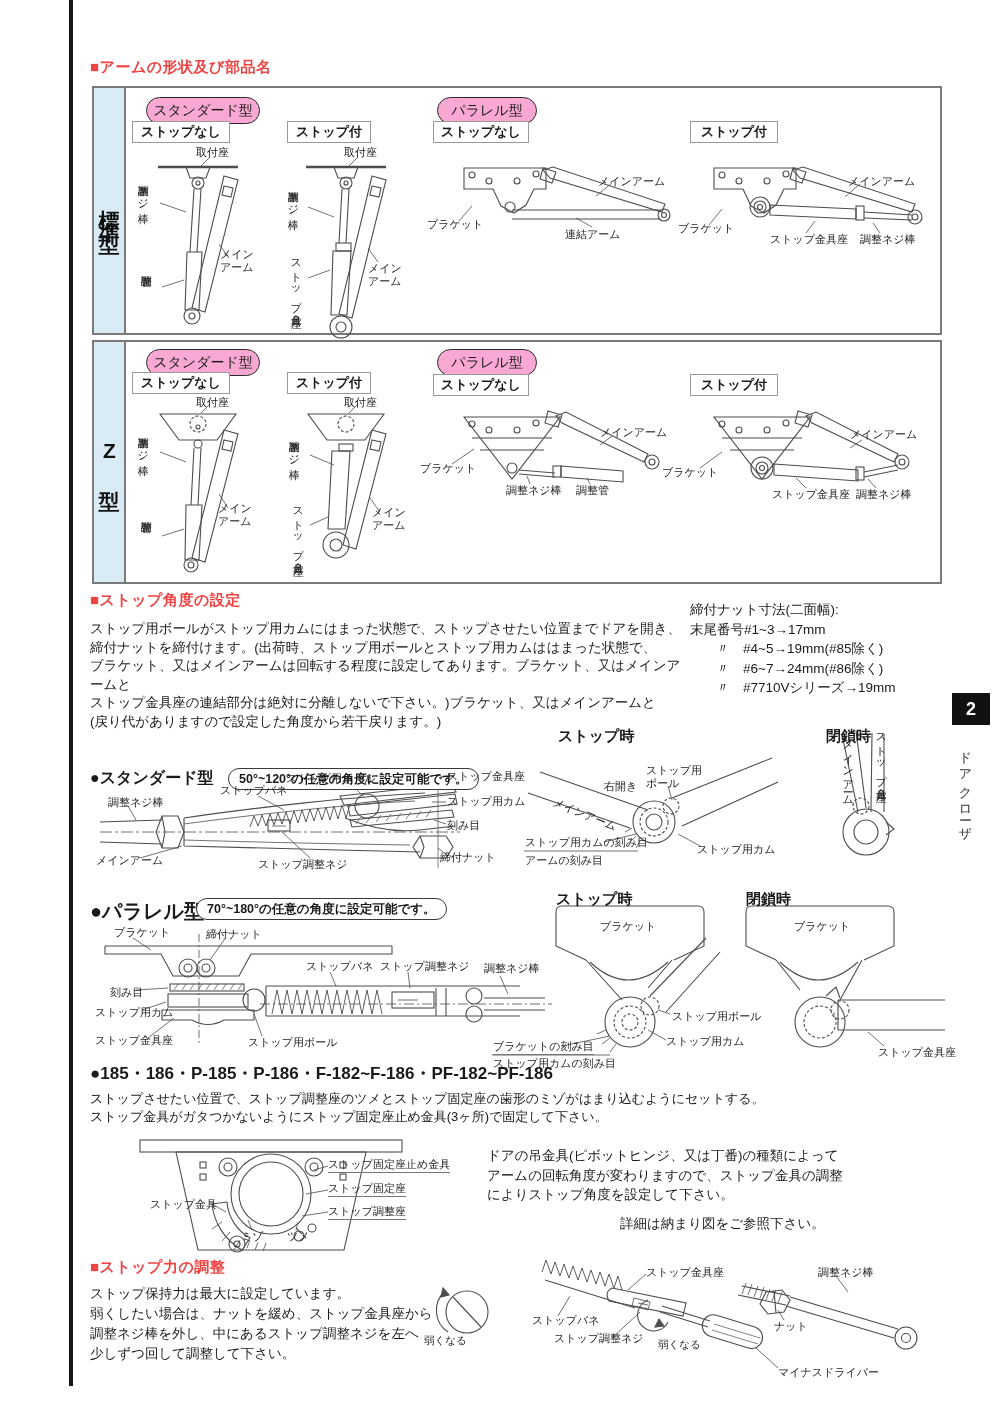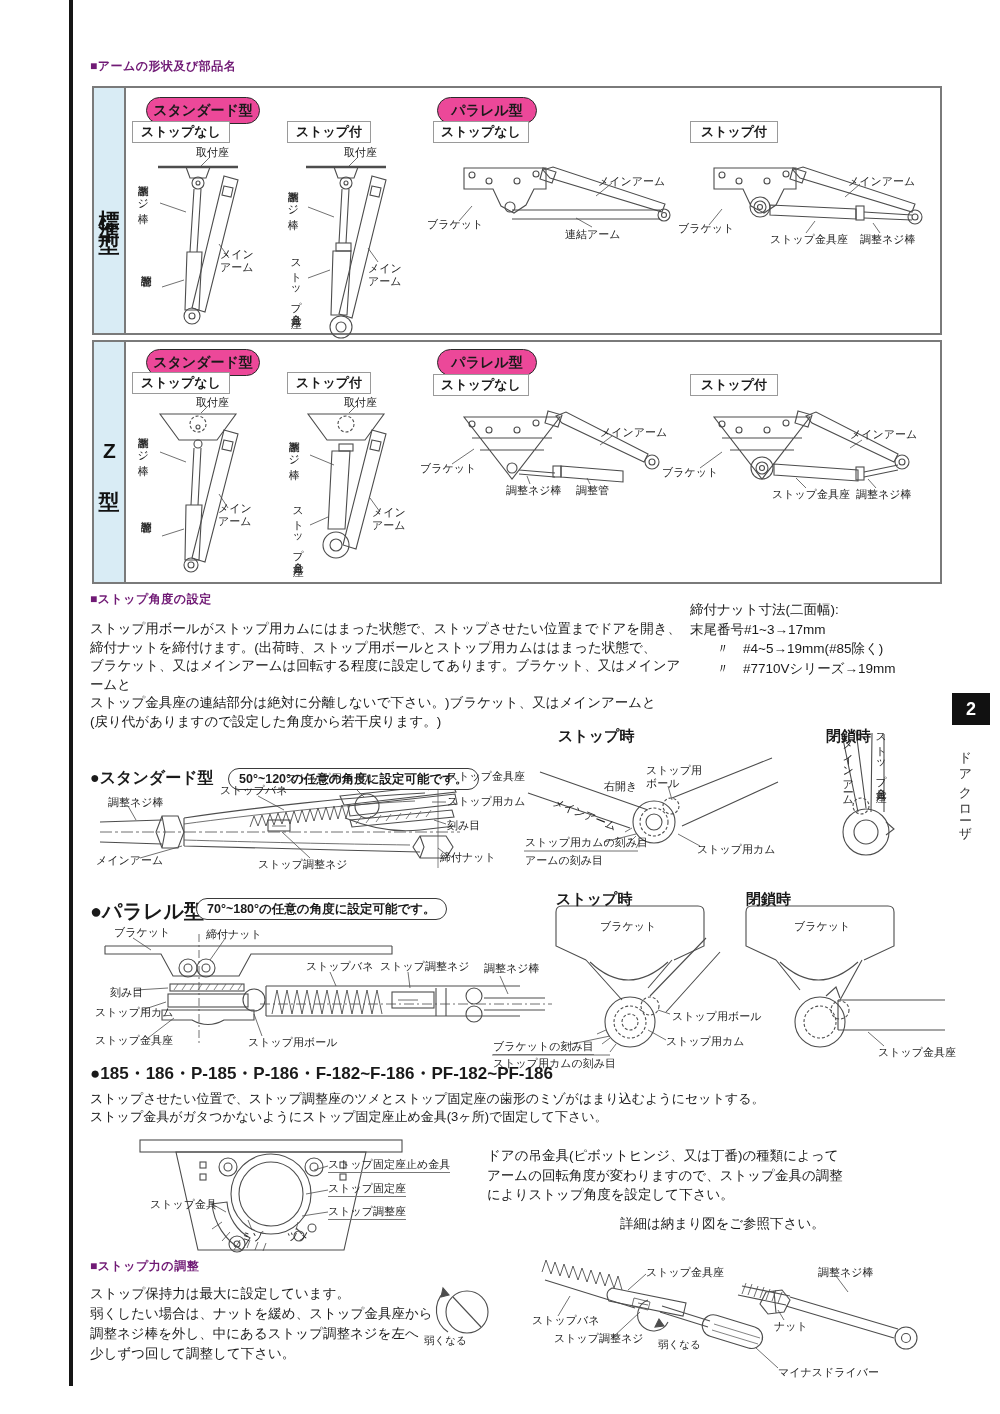--- a/index.html
+++ b/index.html
@@ -1,26 +1,26 @@
 <!DOCTYPE html>
 <html><head>
 <meta charset="utf-8">
 <style>
   html,body{margin:0;padding:0;background:#fff}
   .page{position:relative;width:1000px;height:1414px;background:#fff;
         font-family:"Liberation Sans",sans-serif;color:#1a1a1a;overflow:hidden}
   .rule{position:absolute;left:69px;top:0;width:4px;height:1386px;background:#161616}
-  .sec-title{position:absolute;font-size:12px;font-weight:bold;color:#701a75;letter-spacing:.5px}
+  .sec-title{position:absolute;font-size:15px;font-weight:bold;color:#ef4444;letter-spacing:.5px}
   .frame{position:absolute;border:2px solid #7a7a7a;background:#fff}
   .strip{position:absolute;left:0;top:0;bottom:0;width:30px;background:#d9ecf5;
          border-right:2px solid #7a7a7a;display:flex;align-items:center;justify-content:center}
   .striptxt{writing-mode:vertical-rl;text-orientation:upright;font-weight:bold;font-size:21px;
             letter-spacing:12px;color:#111}
-  .oval{position:absolute;border:1.6px solid #2b2b2b;border-radius:14px;background:#ec4899;
-        font-weight:bold;font-size:14px;display:flex;align-items:center;justify-content:center}
+  .oval{position:absolute;border:1.6px solid #2b2b2b;border-radius:14px;background:#f9a8d4;
+        font-weight:normal;font-size:14px;display:flex;align-items:center;justify-content:center}
   .sub{position:absolute;border:1.2px solid #9a9a9a;background:#fff;font-weight:bold;font-size:13px;
        display:flex;align-items:center;justify-content:center}
   .lbl{position:absolute;font-size:11px;line-height:1.2;color:#1c1c1c;white-space:pre-line}
   .lblv{writing-mode:vertical-rl;text-orientation:upright;letter-spacing:1px}
   .rot{transform-origin:0 0}
   .h15{position:absolute;font-size:15px;font-weight:bold}
   .body{position:absolute;font-size:13.5px;line-height:18.6px}
   .pill{position:absolute;height:20px;border:1.6px solid #3a3a3a;border-radius:12px;background:#fff;
         font-size:12.5px;font-weight:bold;display:flex;align-items:center;padding:0 10px;white-space:nowrap}
   .bullet{position:absolute;font-weight:bold}
@@ -364,20 +364,21 @@
     <div>ストップ用ボールがストップ用カムにはまった状態で、ストップさせたい位置までドアを開き、</div>
     <div>締付ナットを締付けます。(出荷時、ストップ用ボールとストップ用カムははまった状態で、</div>
     <div>ブラケット、又はメインアームは回転する程度に設定してあります。ブラケット、又はメインアームと</div>
     <div>ストップ金具座の連結部分は絶対に分離しないで下さい。)ブラケット、又はメインアームと</div>
     <div>(戻り代がありますので設定した角度から若干戻ります。)</div>
   </div>
   <div class="body" style="left:690px;top:600px;width:300px;line-height:19.5px">
     <div>締付ナット寸法(二面幅):</div>
     <div>末尾番号#1~3→17mm</div>
     <div class="indent">〃　#4~5→19mm(#85除く)</div>
+    <div class="indent">〃　#6~7→24mm(#86除く)</div>
     <div class="indent">〃　#7710Vシリーズ→19mm</div>
   </div>
 
   <div class="bullet" style="left:90px;top:768px;font-size:16px">●スタンダード型</div>
   <div class="pill" style="left:228px;top:768px">50°~120°の任意の角度に設定可能です。</div>
   <div class="lbl" style="left:108px;top:796px">調整ネジ棒</div>
   <div class="lbl" style="left:220px;top:784px">ストップバネ</div>
   <div class="lbl" style="left:286px;top:772px">ストップ用ボール</div>
   <div class="lbl" style="left:447px;top:770px">ストップ金具座</div>
   <div class="lbl" style="left:447px;top:795px">ストップ用カム</div>

